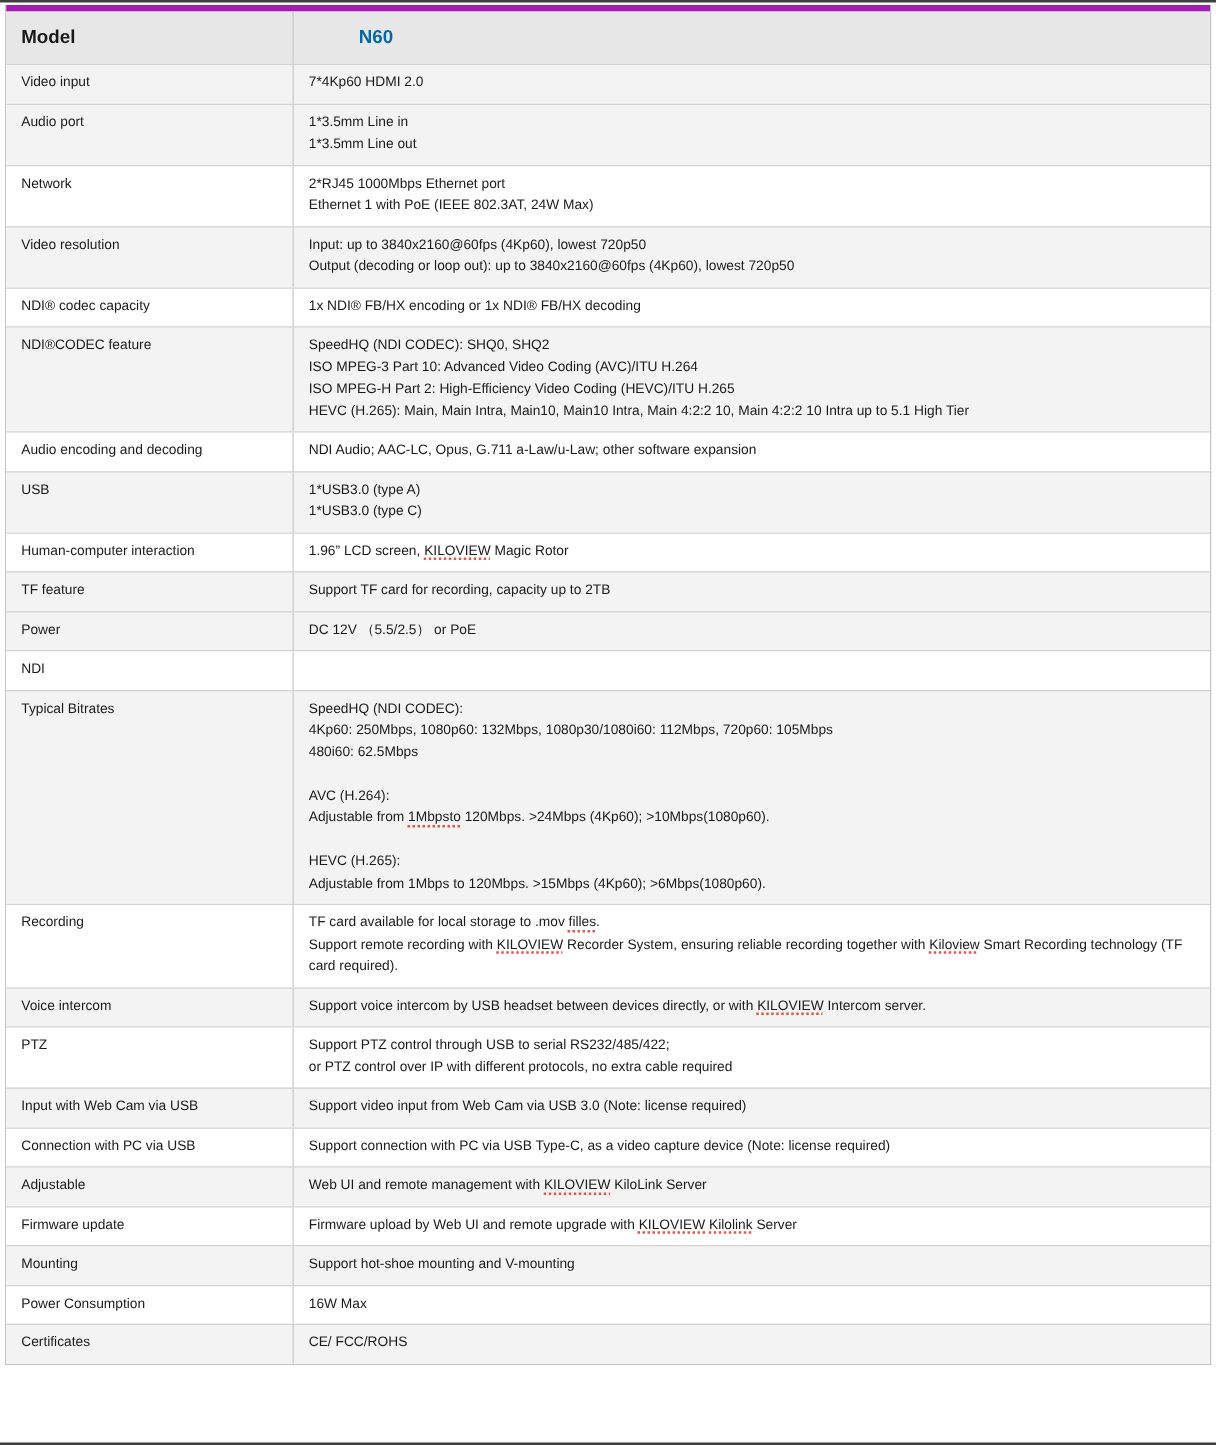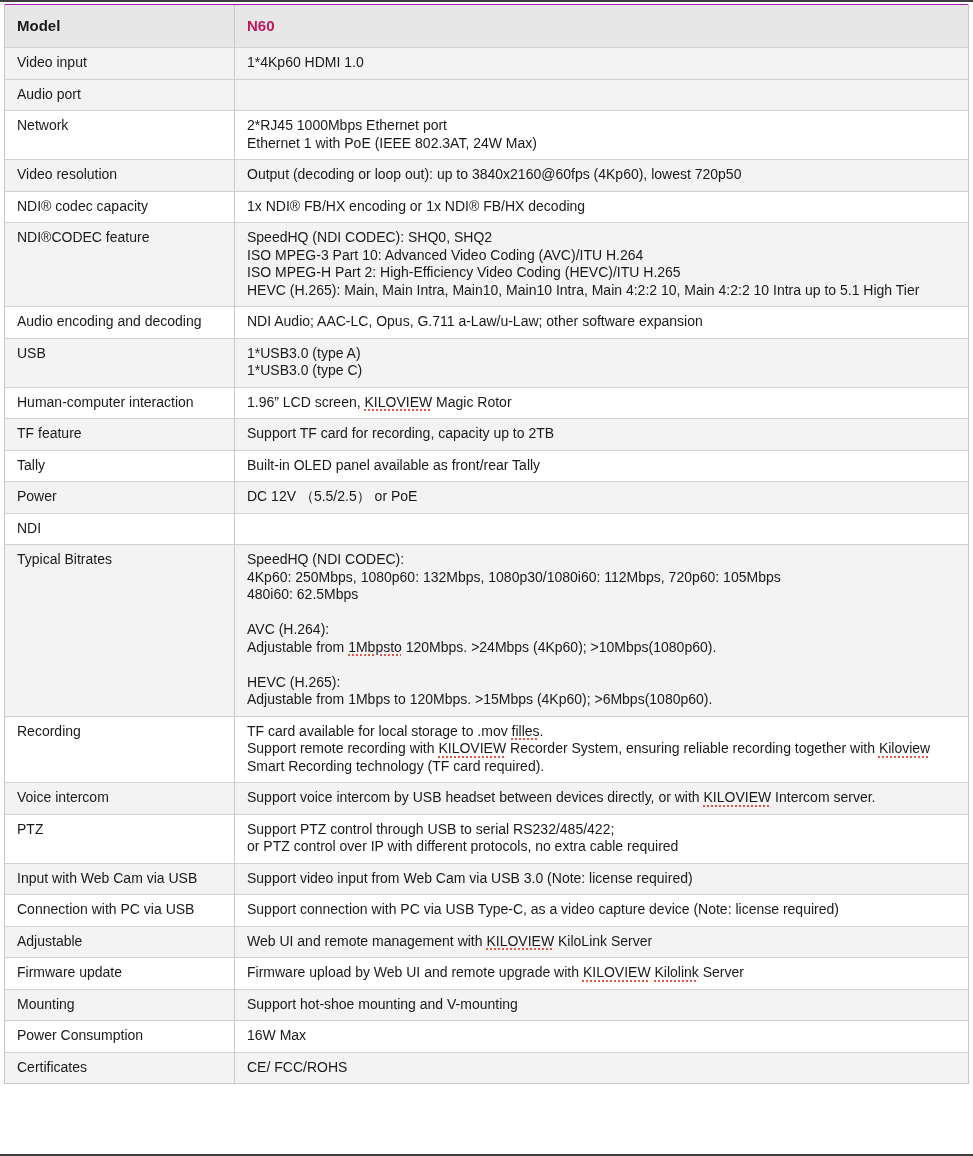--- a/index.html
+++ b/index.html
@@ -38,42 +38,43 @@
     background: #ffffff;
   }
   .row {
     display: flex;
     border-top: 1px solid #d2d2d2;
     background: #ffffff;
   }
   .row.shade { background: #f3f3f3; }
   .row.header-row {
     background: #e7e7e7;
-    border-top: 1px solid #a21caf;
+    border-top: 5px solid #a21caf;
+    gap: 40px;
   }
   .cell {
     padding: 6px 12px 7px 12px;
     line-height: 17.5px;
-    font-size: 14px;
+    font-size: 11px;
     box-sizing: border-box;
   }
   .cell.label {
     width: 230px;
     flex: 0 0 230px;
     border-right: 1px solid #c9c9c9;
   }
   .cell.value { flex: 1 1 auto; }
   .header-row .cell {
     padding-top: 11px;
     padding-bottom: 12px;
     font-size: 15px;
     font-weight: bold;
     line-height: 19px;
   }
-  .header-row .model-name { color: #be185d; }
+  .header-row .model-name { color: #0369a1; }
   .line { min-height: 17.5px; }
   .sq {
     text-decoration: underline;
     text-decoration-style: dotted;
     text-decoration-color: #e0584a;
     text-decoration-thickness: 2px;
     text-underline-offset: 3px;
   }
 </style>
 </head>
@@ -84,36 +85,41 @@
 
   <div class="spec-table">
     <div class="row header-row">
       <div class="cell label">Model</div>
       <div class="cell value model-name">N60</div>
     </div>
     <div>
         <div class="row shade">
           <div class="cell label">Video input</div>
           <div class="cell value">
-            <div class="line"><span>1*4Kp60 HDMI 1.0</span></div>
+            <div class="line"><span>7*4Kp60 HDMI 2.0</span></div>
           </div>
         </div>
         <div class="row shade">
           <div class="cell label">Audio port</div>
+          <div class="cell value">
+            <div class="line"><span>1*3.5mm Line in</span></div>
+            <div class="line"><span>1*3.5mm Line out</span></div>
+          </div>
         </div>
         <div class="row">
           <div class="cell label">Network</div>
           <div class="cell value">
             <div class="line"><span>2*RJ45 1000Mbps Ethernet port</span></div>
             <div class="line"><span>Ethernet 1 with PoE (IEEE 802.3AT, 24W Max)</span></div>
           </div>
         </div>
         <div class="row shade">
           <div class="cell label">Video resolution</div>
           <div class="cell value">
+            <div class="line"><span>Input: up to 3840x2160@60fps (4Kp60), lowest 720p50</span></div>
             <div class="line"><span>Output (decoding or loop out): up to 3840x2160@60fps (4Kp60), lowest 720p50</span></div>
           </div>
         </div>
         <div class="row">
           <div class="cell label">NDI® codec capacity</div>
           <div class="cell value">
             <div class="line"><span>1x NDI® FB/HX encoding or 1x NDI® FB/HX decoding</span></div>
           </div>
         </div>
         <div class="row shade">
@@ -141,26 +147,20 @@
         <div class="row">
           <div class="cell label">Human-computer interaction</div>
           <div class="cell value">
             <div class="line"><span>1.96”  LCD screen, </span><span class="sq">KILOVIEW</span><span> Magic Rotor</span></div>
           </div>
         </div>
         <div class="row shade">
           <div class="cell label">TF feature</div>
           <div class="cell value">
             <div class="line"><span>Support TF card for recording, capacity up to 2TB</span></div>
-          </div>
-        </div>
-        <div class="row">
-          <div class="cell label">Tally</div>
-          <div class="cell value">
-            <div class="line"><span>Built-in OLED panel available as front/rear Tally</span></div>
           </div>
         </div>
         <div class="row shade">
           <div class="cell label">Power</div>
           <div class="cell value">
             <div class="line"><span>DC 12V （5.5/2.5） or PoE</span></div>
           </div>
         </div>
         <div class="row">
           <div class="cell label">NDI</div>

